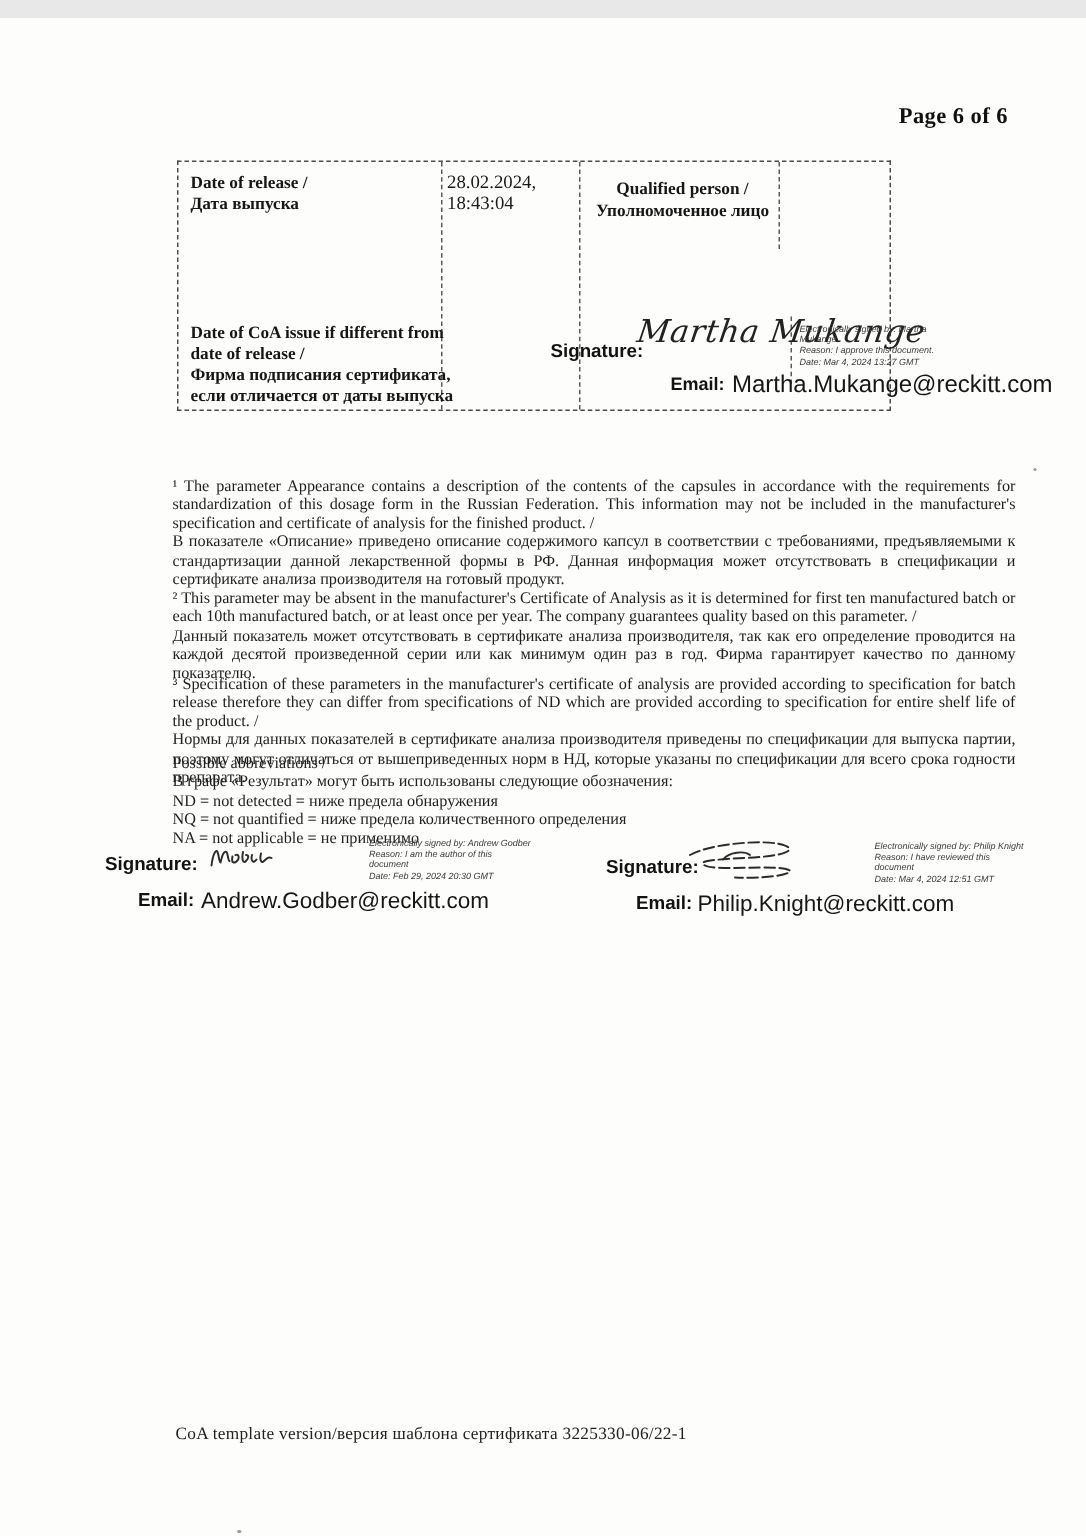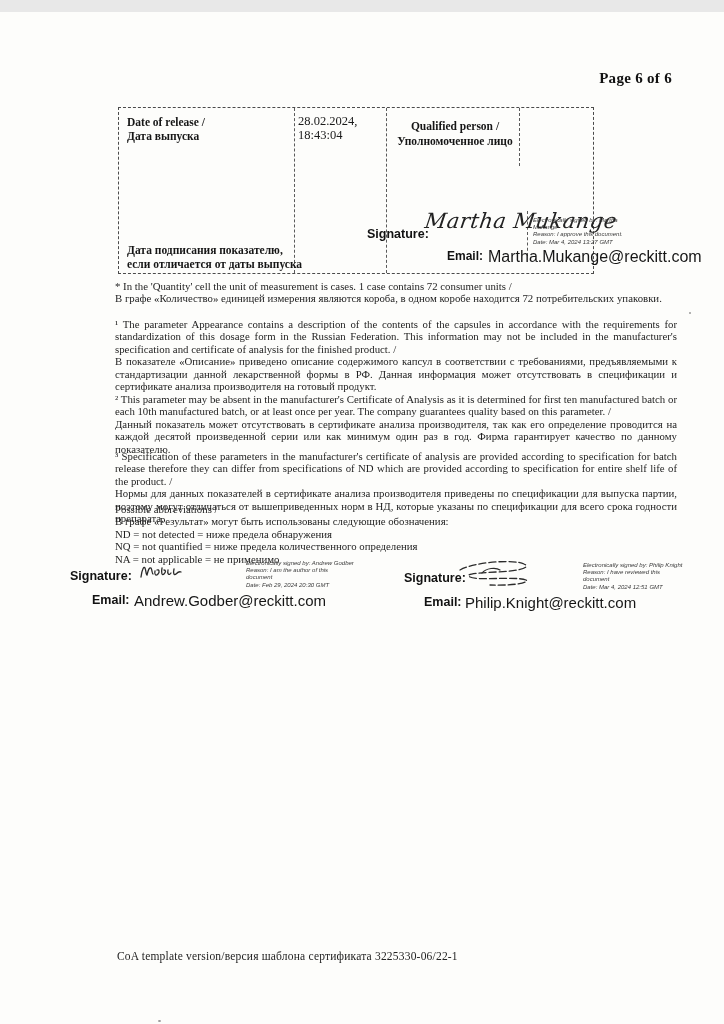--- a/index.html
+++ b/index.html
@@ -99,36 +99,36 @@
     <div class="vline v3"></div>
     <div class="vline v4"></div>
 
     <div class="abs cell-label c-release pre">Date of release /
 Дата выпуска</div>
     <div class="abs cell-label c-date pre">28.02.2024,
 18:43:04</div>
     <div class="abs cell-label c-qp pre">Qualified person /
 Уполномоченное лицо</div>
 
-    <div class="abs cell-label c-coa-ru pre">Дата подписания показателю,
+    <div class="abs cell-label c-coa-en pre">Date of CoA issue if different from
+date of release /</div>
+    <div class="abs cell-label c-coa-ru pre">Фирма подписания сертификата,
 если отличается от даты выпуска</div>
 
     <div class="abs sans sig-label-t">Signature:</div>
     <div class="abs sig-script">Martha Mukange</div>
     <div class="abs sans esig esig-martha pre">Electronically signed by: Martha
 Mukange
 Reason: I approve this document.
 Date: Mar 4, 2024 13:27 GMT</div>
 
     <div class="abs sans email-label-t">Email:</div>
     <div class="abs sans email-value-t">Martha.Mukange@reckitt.com</div>
   </div>
 
-  <div class="abs footnote fn-quantity pre">* In the 'Quantity' cell the unit of measurement is cases. 1 case contains 72 consumer units /
-В графе «Количество» единицей измерения являются короба, в одном коробе находится 72 потребительских упаковки.</div>
   <div class="abs footnote fn-appearance pre">¹ The parameter Appearance contains a description of the contents of the capsules in accordance with the requirements for standardization of this dosage form in the Russian Federation. This information may not be included in the manufacturer's specification and certificate of analysis for the finished product. /
 В показателе «Описание» приведено описание содержимого капсул в соответствии с требованиями, предъявляемыми к стандартизации данной лекарственной формы в РФ. Данная информация может отсутствовать в спецификации и сертификате анализа производителя на готовый продукт.</div>
   <div class="abs footnote fn-parameter pre">² This parameter may be absent in the manufacturer's Certificate of Analysis as it is determined for first ten manufactured batch or each 10th manufactured batch, or at least once per year. The company guarantees quality based on this parameter. /
 Данный показатель может отсутствовать в сертификате анализа производителя, так как его определение проводится на каждой десятой произведенной серии или как минимум один раз в год. Фирма гарантирует качество по данному показателю.</div>
   <div class="abs footnote fn-specification pre">³ Specification of these parameters in the manufacturer's certificate of analysis are provided according to specification for batch release therefore they can differ from specifications of ND which are provided according to specification for entire shelf life of the product. /
 Нормы для данных показателей в сертификате анализа производителя приведены по спецификации для выпуска партии, поэтому могут отличаться от вышеприведенных норм в НД, которые указаны по спецификации для всего срока годности препарата.</div>
   <div class="abs footnote fn-abbrev pre">Possible abbreviations /
 В графе «Результат» могут быть использованы следующие обозначения:
 ND = not detected = ниже предела обнаружения
 NQ = not quantified = ниже предела количественного определения

